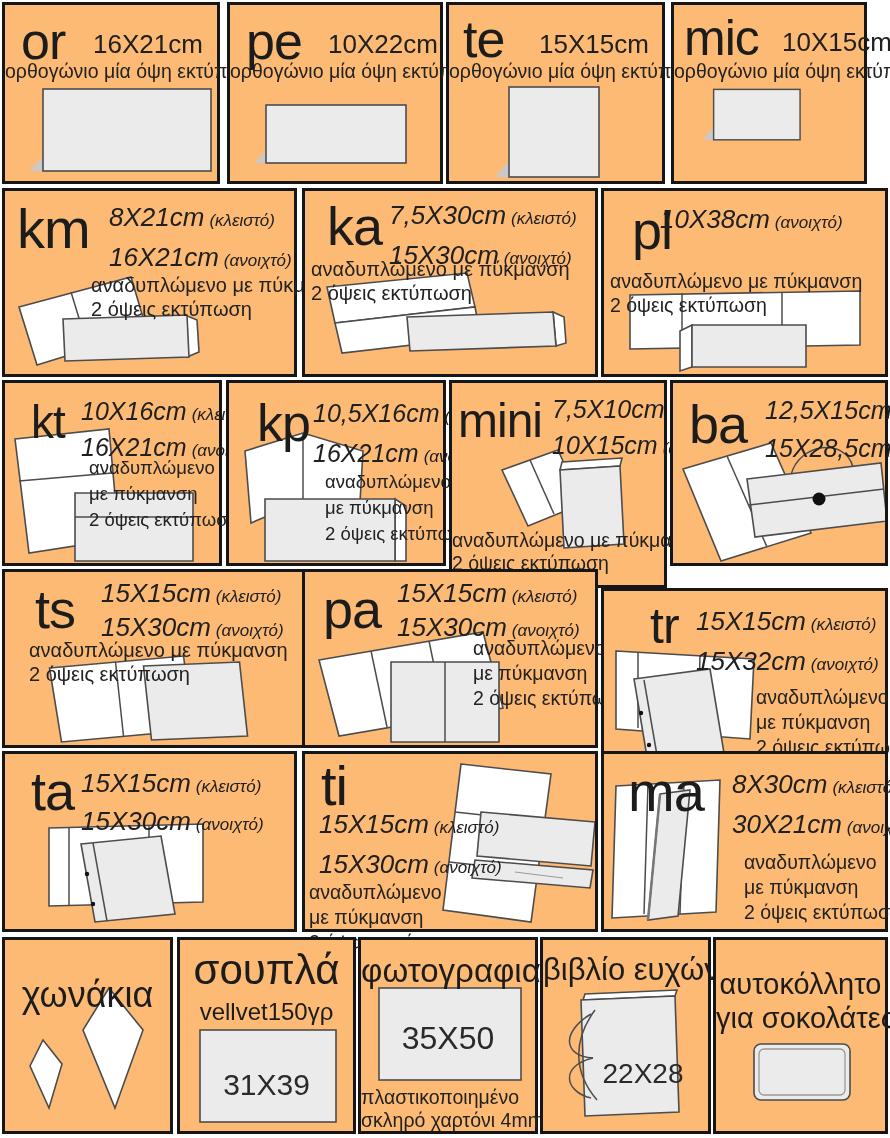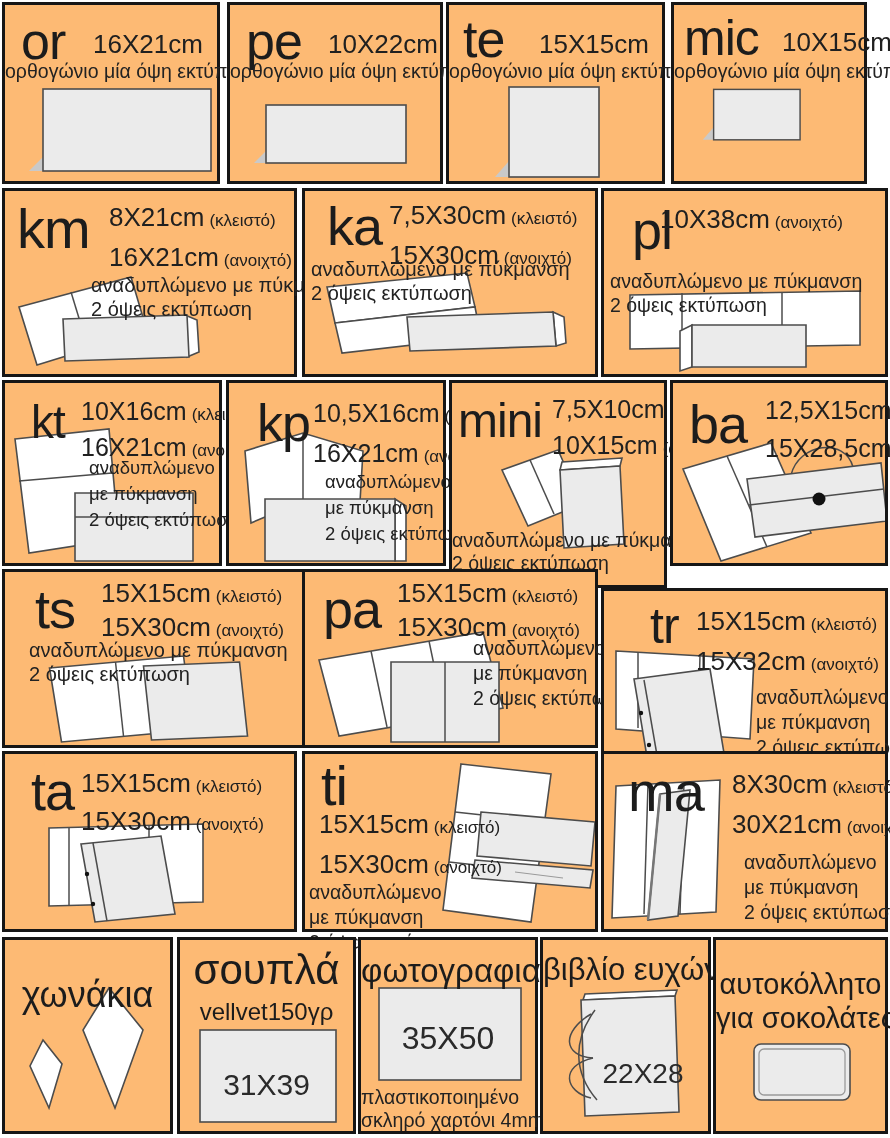--- a/index.html
+++ b/index.html
@@ -3,21 +3,21 @@
 <meta charset="utf-8">
 <style>
   html,body{margin:0;padding:0;background:#fff;}
   #page{position:relative;width:890px;height:1138px;background:#fff;overflow:hidden;
         font-family:"Liberation Sans","DejaVu Sans",sans-serif;color:#1e1e1e;}
   .cell{position:absolute;background:#fdba74;border:3px solid #161616;box-sizing:border-box;}
   .ill{position:absolute;inset:0;width:100%;height:100%;}
   .code{position:absolute;line-height:1;color:#1c1c1c;letter-spacing:-1px;}
   .hsize{position:absolute;font-size:26px;color:#202020;white-space:nowrap;}
   .szb{position:absolute;}
-  .szl{white-space:nowrap;color:#202020;}
+  .szl{white-space:nowrap;color:#202020;font-style:italic;}
   .sz{font-size:26px;}
   .r3 .sz{font-size:25px;}
   .note{font-size:17px;margin-left:5px;}
   .desc{position:absolute;font-size:20px;color:#222;text-align:left;line-height:24px;}
   .desc div{white-space:nowrap;}
   .b-title{position:absolute;left:0;right:0;text-align:center;color:#1c1c1c;white-space:nowrap;}
   .b-size{position:absolute;text-align:center;font-size:30px;color:#2a2a2a;}
   .ol{fill:#fff;stroke:#4c4c4c;stroke-width:1.6;}
   .fl{fill:#ebebeb;stroke:#4c4c4c;stroke-width:1.6;}
   .ln{stroke:#4c4c4c;stroke-width:1.5;fill:none;}

